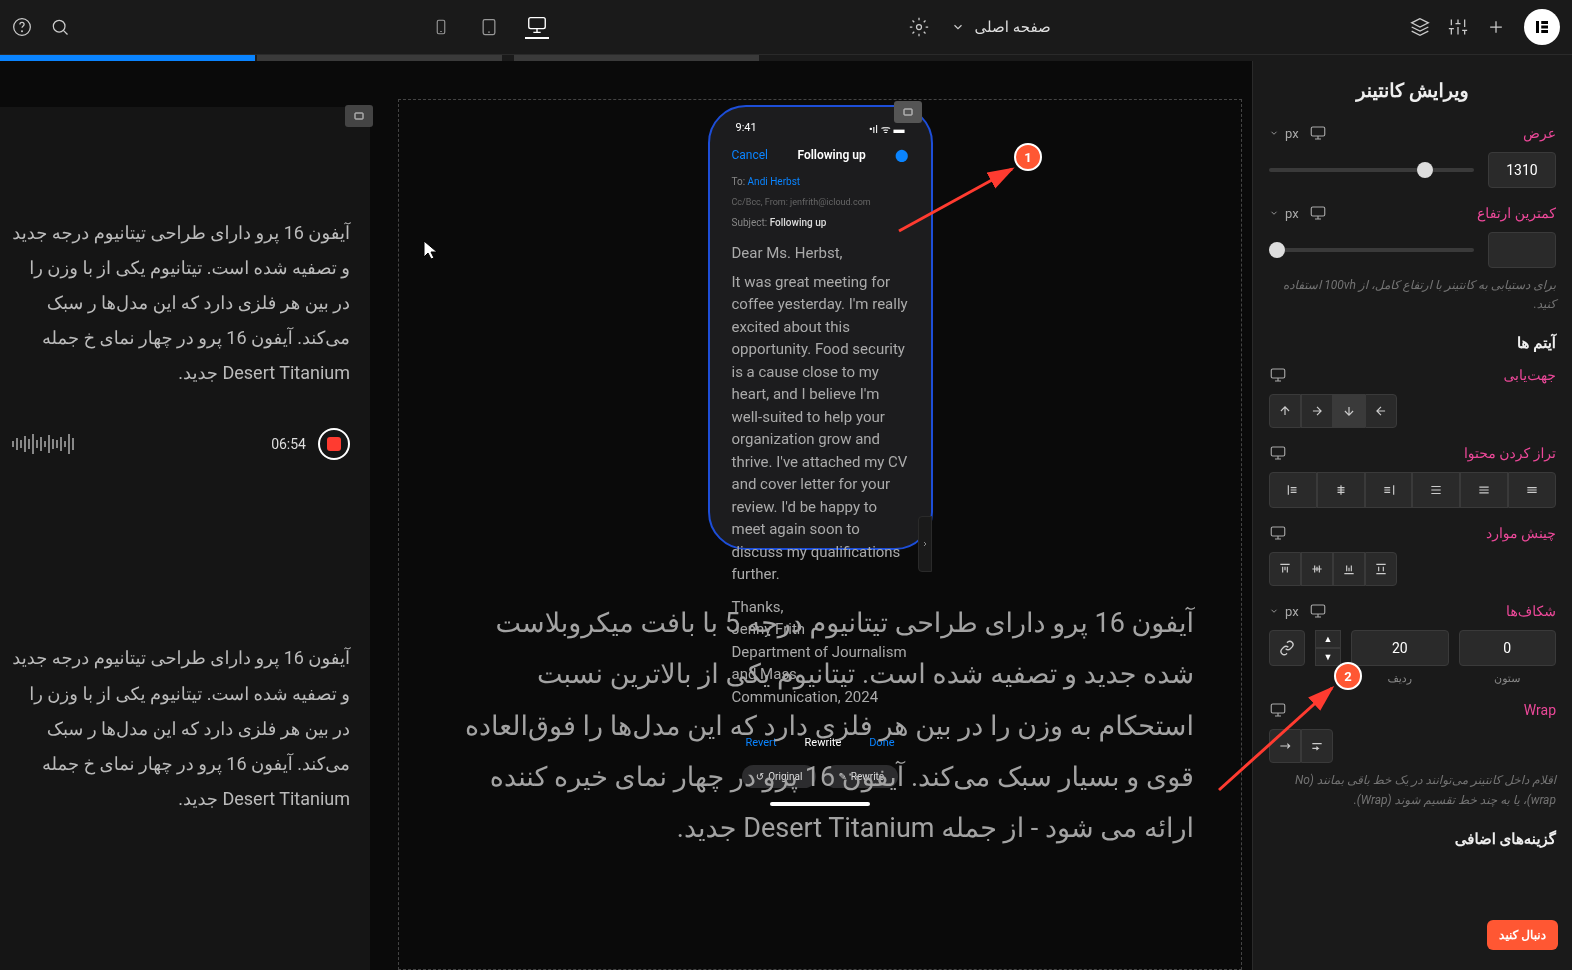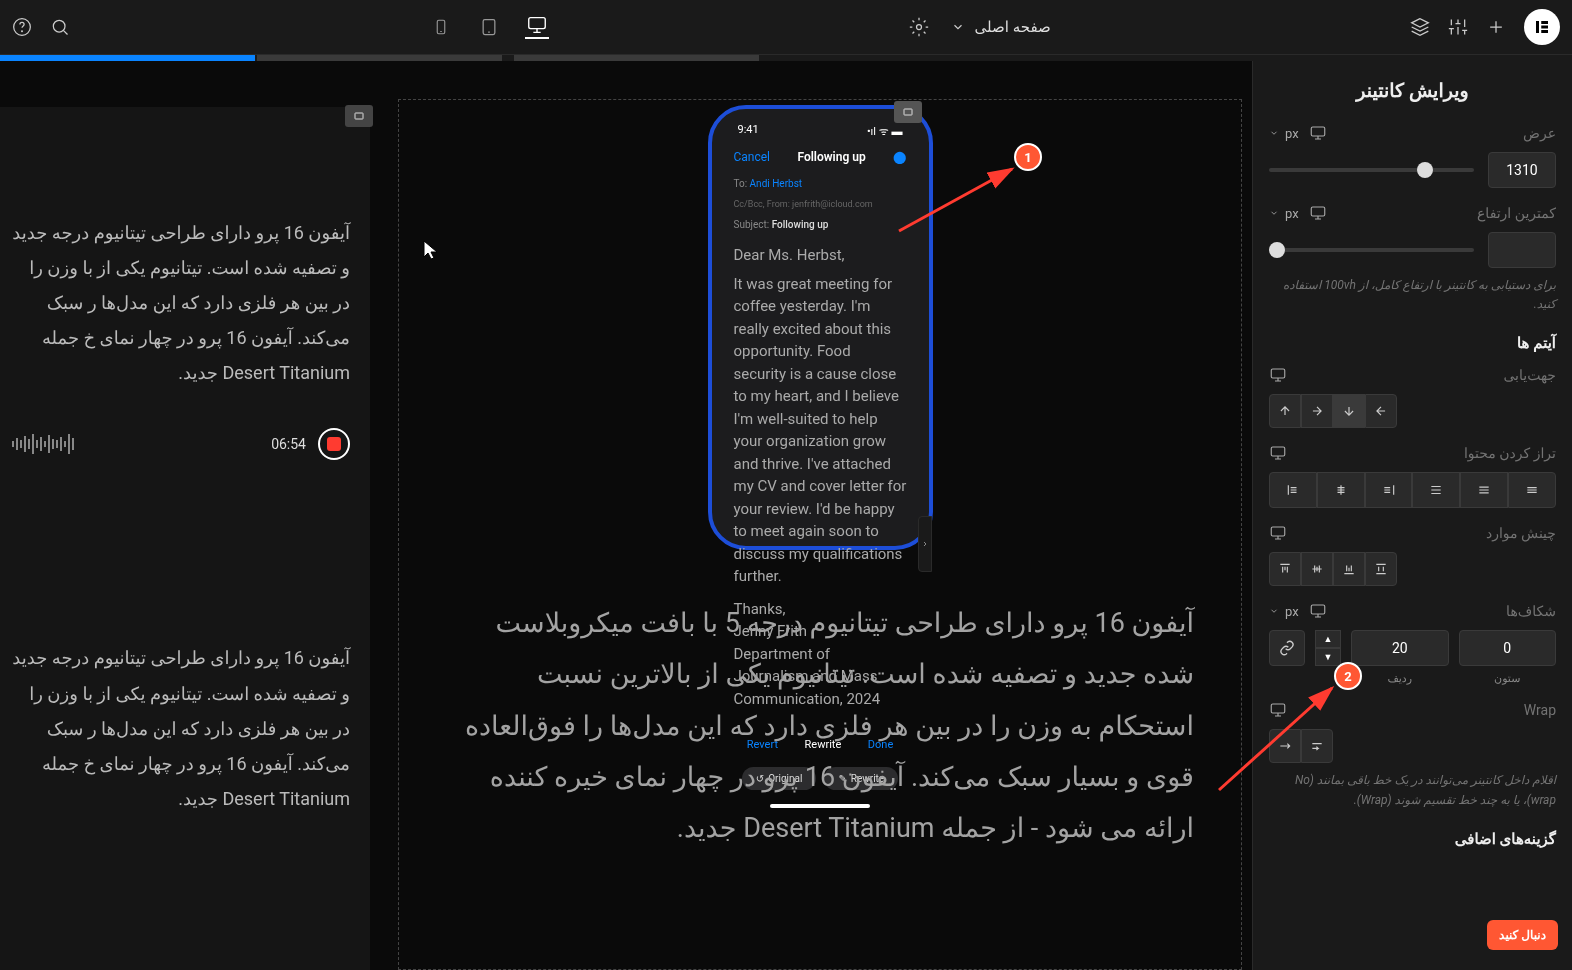--- a/index.html
+++ b/index.html
@@ -20,21 +20,21 @@
 .progress-strip{height:6px;display:flex;background:#1a1a1a}
 .prog-seg{height:100%}
 .prog-blue{background:#0a84ff;width:255px}
 .prog-gray{background:#3a3a3a;width:245px;margin-left:2px}
 .prog-gray2{background:#3a3a3a;width:245px;margin-left:12px}
 .main{display:flex;height:calc(100% - 61px)}
 .panel{width:320px;background:#1a1a1a;border-left:1px solid #2a2a2a;padding:18px 16px;overflow-y:auto;direction:rtl;order:2}
 .panel-title{font-size:19px;font-weight:600;text-align:center;margin-bottom:22px;color:#eee}
 .ctrl{margin-bottom:16px}
 .ctrl-row{display:flex;align-items:center;justify-content:space-between;margin-bottom:10px}
-.ctrl-label{font-size:14px;color:#737373}
+.ctrl-label{font-size:14px;color:#ec4899}
 .ctrl-unit{display:flex;align-items:center;gap:6px;font-size:13px;color:#aaa;cursor:pointer}
 .ctrl-input-row{display:flex;align-items:center;gap:14px}
 .ctrl-input{width:68px;height:36px;background:#2a2a2a;border:1px solid #3a3a3a;border-radius:4px;color:#fff;text-align:center;font-size:14px}
 .ctrl-slider{flex:1;height:4px;background:#3a3a3a;border-radius:2px;position:relative;cursor:pointer}
 .ctrl-slider-thumb{width:16px;height:16px;background:#ddd;border-radius:50%;position:absolute;top:-6px}
 .helper{font-size:12px;color:#737373;font-style:italic;margin-top:8px;line-height:1.6}
 .section-h{font-size:15px;font-weight:700;margin:20px 0 14px;color:#eee}
 .arrow-group{display:flex;direction:ltr}
 .arrow-btn{width:32px;height:34px;background:#2a2a2a;border:1px solid #3a3a3a;display:flex;align-items:center;justify-content:center;cursor:pointer}
 .arrow-btn.sel{background:#3a3a3a}
@@ -45,21 +45,21 @@
 .device-icon-sm{width:18px;height:18px;stroke:#aaa;fill:none;stroke-width:1.5}
 .gap-row{display:flex;gap:10px;align-items:flex-start;direction:ltr;margin-top:8px}
 .gap-col{flex:1;display:flex;flex-direction:column;align-items:center;gap:6px}
 .gap-in{width:100%;height:36px;background:#2a2a2a;border:1px solid #3a3a3a;border-radius:4px;color:#fff;text-align:center;font-size:14px}
 .gap-lbl{font-size:11px;color:#888}
 .link-btn{width:36px;height:36px;background:#2a2a2a;border:1px solid #3a3a3a;border-radius:4px;display:flex;align-items:center;justify-content:center;cursor:pointer}
 .spinner{width:26px;display:flex;flex-direction:column}
 .spin-btn{height:18px;background:#2a2a2a;border:1px solid #3a3a3a;display:flex;align-items:center;justify-content:center;cursor:pointer;font-size:9px}
 .canvas{flex:1;background:#0a0a0a;position:relative;overflow:hidden;order:1}
 .canvas-content{position:absolute;top:38px;left:398px;right:10px;bottom:0;border:1px dashed #444;padding:5px}
-.phone{width:225px;height:445px;background:#1c1c1e;border-radius:38px;margin:0 auto;padding:10px;border:4px solid #1d4ed8}
+.phone{width:225px;height:445px;background:#1c1c1e;border-radius:38px;margin:0 auto;padding:10px;border:2px solid #1d4ed8}
 .phone-status{display:flex;justify-content:space-between;padding:4px 16px;font-size:11px;color:#fff}
 .phone-header{display:flex;justify-content:space-between;padding:8px 12px;font-size:12px}
 .phone-cancel{color:#0a84ff}
 .phone-title{color:#fff;font-weight:600}
 .phone-to{padding:6px 12px;font-size:10px;color:#888}
 .phone-to span{color:#0a84ff}
 .phone-cc{padding:4px 12px;font-size:9px;color:#666}
 .phone-subj{padding:6px 12px;font-size:10px;color:#888}
 .phone-subj b{color:#ddd;font-weight:500}
 .phone-body{padding:8px 12px;font-size:15px;color:#aaa;line-height:1.5}

